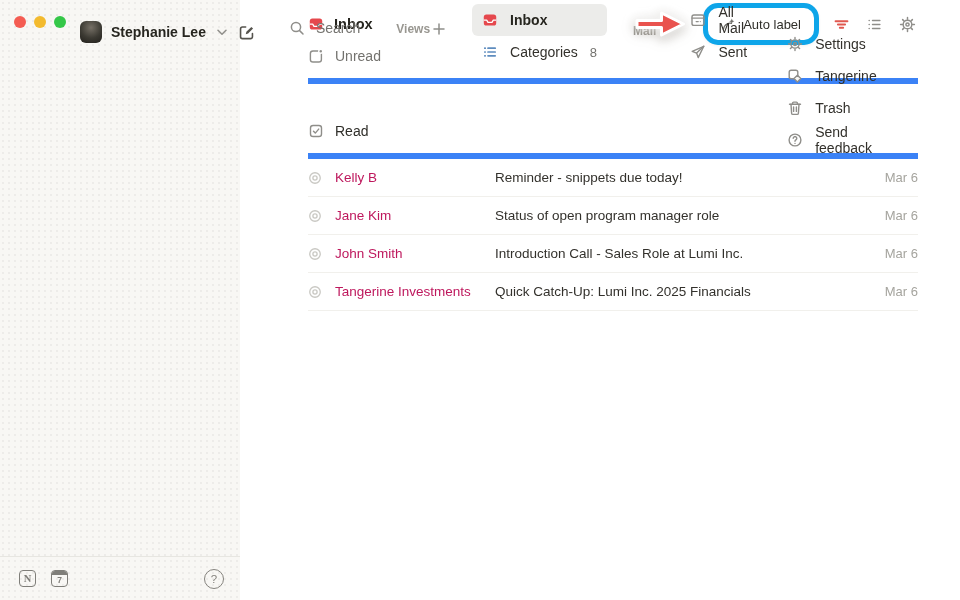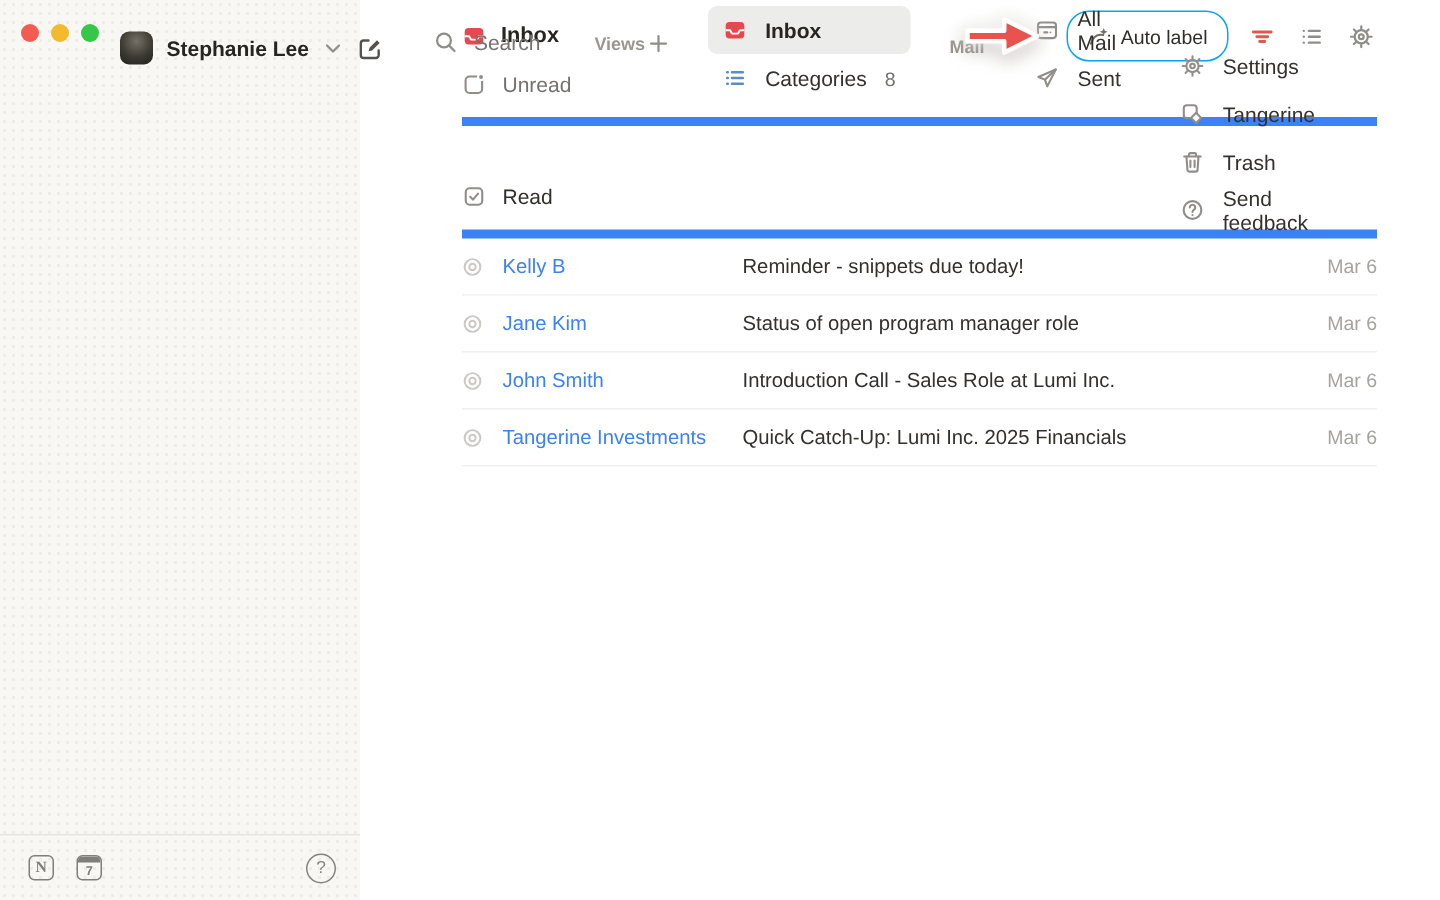--- a/index.html
+++ b/index.html
@@ -52,34 +52,34 @@
     display:flex; align-items:center; justify-content:center; font-size:11.5px; color:#85837e; cursor:pointer; }
 
   
   .main { flex:1; background:#fff; display:flex; flex-direction:column; padding:0 42px 0 68px; }
   .main-header { height:48px; display:flex; align-items:center; gap:10px; }
   .main-title { font-size:14.5px; font-weight:700; color:#26251f; }
   .header-right { margin-left:auto; display:flex; align-items:center; gap:12px; }
   .arrow-wrap { display:flex; margin-right:2px;
     filter:drop-shadow(0 0 5px rgba(255,255,255,0.95)) drop-shadow(0 3px 5px rgba(90,80,65,0.35)); }
   .pill-btn { display:flex; align-items:center; gap:7px; height:29px; padding:16px 13px;
-    border:1px solid #0ea5e9; border-radius:15px; background:#fff;
+    border:5px solid #0ea5e9; border-radius:15px; background:#fff;
     box-shadow:0 1px 3px rgba(0,0,0,0.06); font-size:13px; color:#2f2e29; cursor:pointer; white-space:nowrap; }
   .icon-btn { display:flex; padding:2px; cursor:pointer; }
 
   .section-row { height:36px; display:flex; align-items:flex-start; gap:11px;
     border-bottom:6px solid #3b82f6; font-size:14px; }
   .section-row.unread { color:#73726e; }
   .section-row.read { color:#2f2e29; }
   .list-spacer { height:39px; }
 
   .email-row { height:38px; display:flex; align-items:center; border-bottom:1px solid #f1f0ec;
     font-size:13.5px; cursor:pointer; }
   .email-ind { flex:0 0 14px; display:flex; margin-right:13px; }
-  .email-sender { flex:0 0 160px; color:#3b82f6; white-space:nowrap; overflow:hidden; }
+  .email-sender { flex:0 0 160px; color:#be185d; white-space:nowrap; overflow:hidden; }
   .email-subject { flex:1; color:#33312c; white-space:nowrap; overflow:hidden; }
   .email-date { margin-left:12px; font-size:13px; color:#a5a49e; white-space:nowrap; }
 </style>
 </head>
 <body>
 
 <aside class="sidebar">
   <div class="traffic">
     <span class="light red"></span>
     <span class="light yellow"></span>

